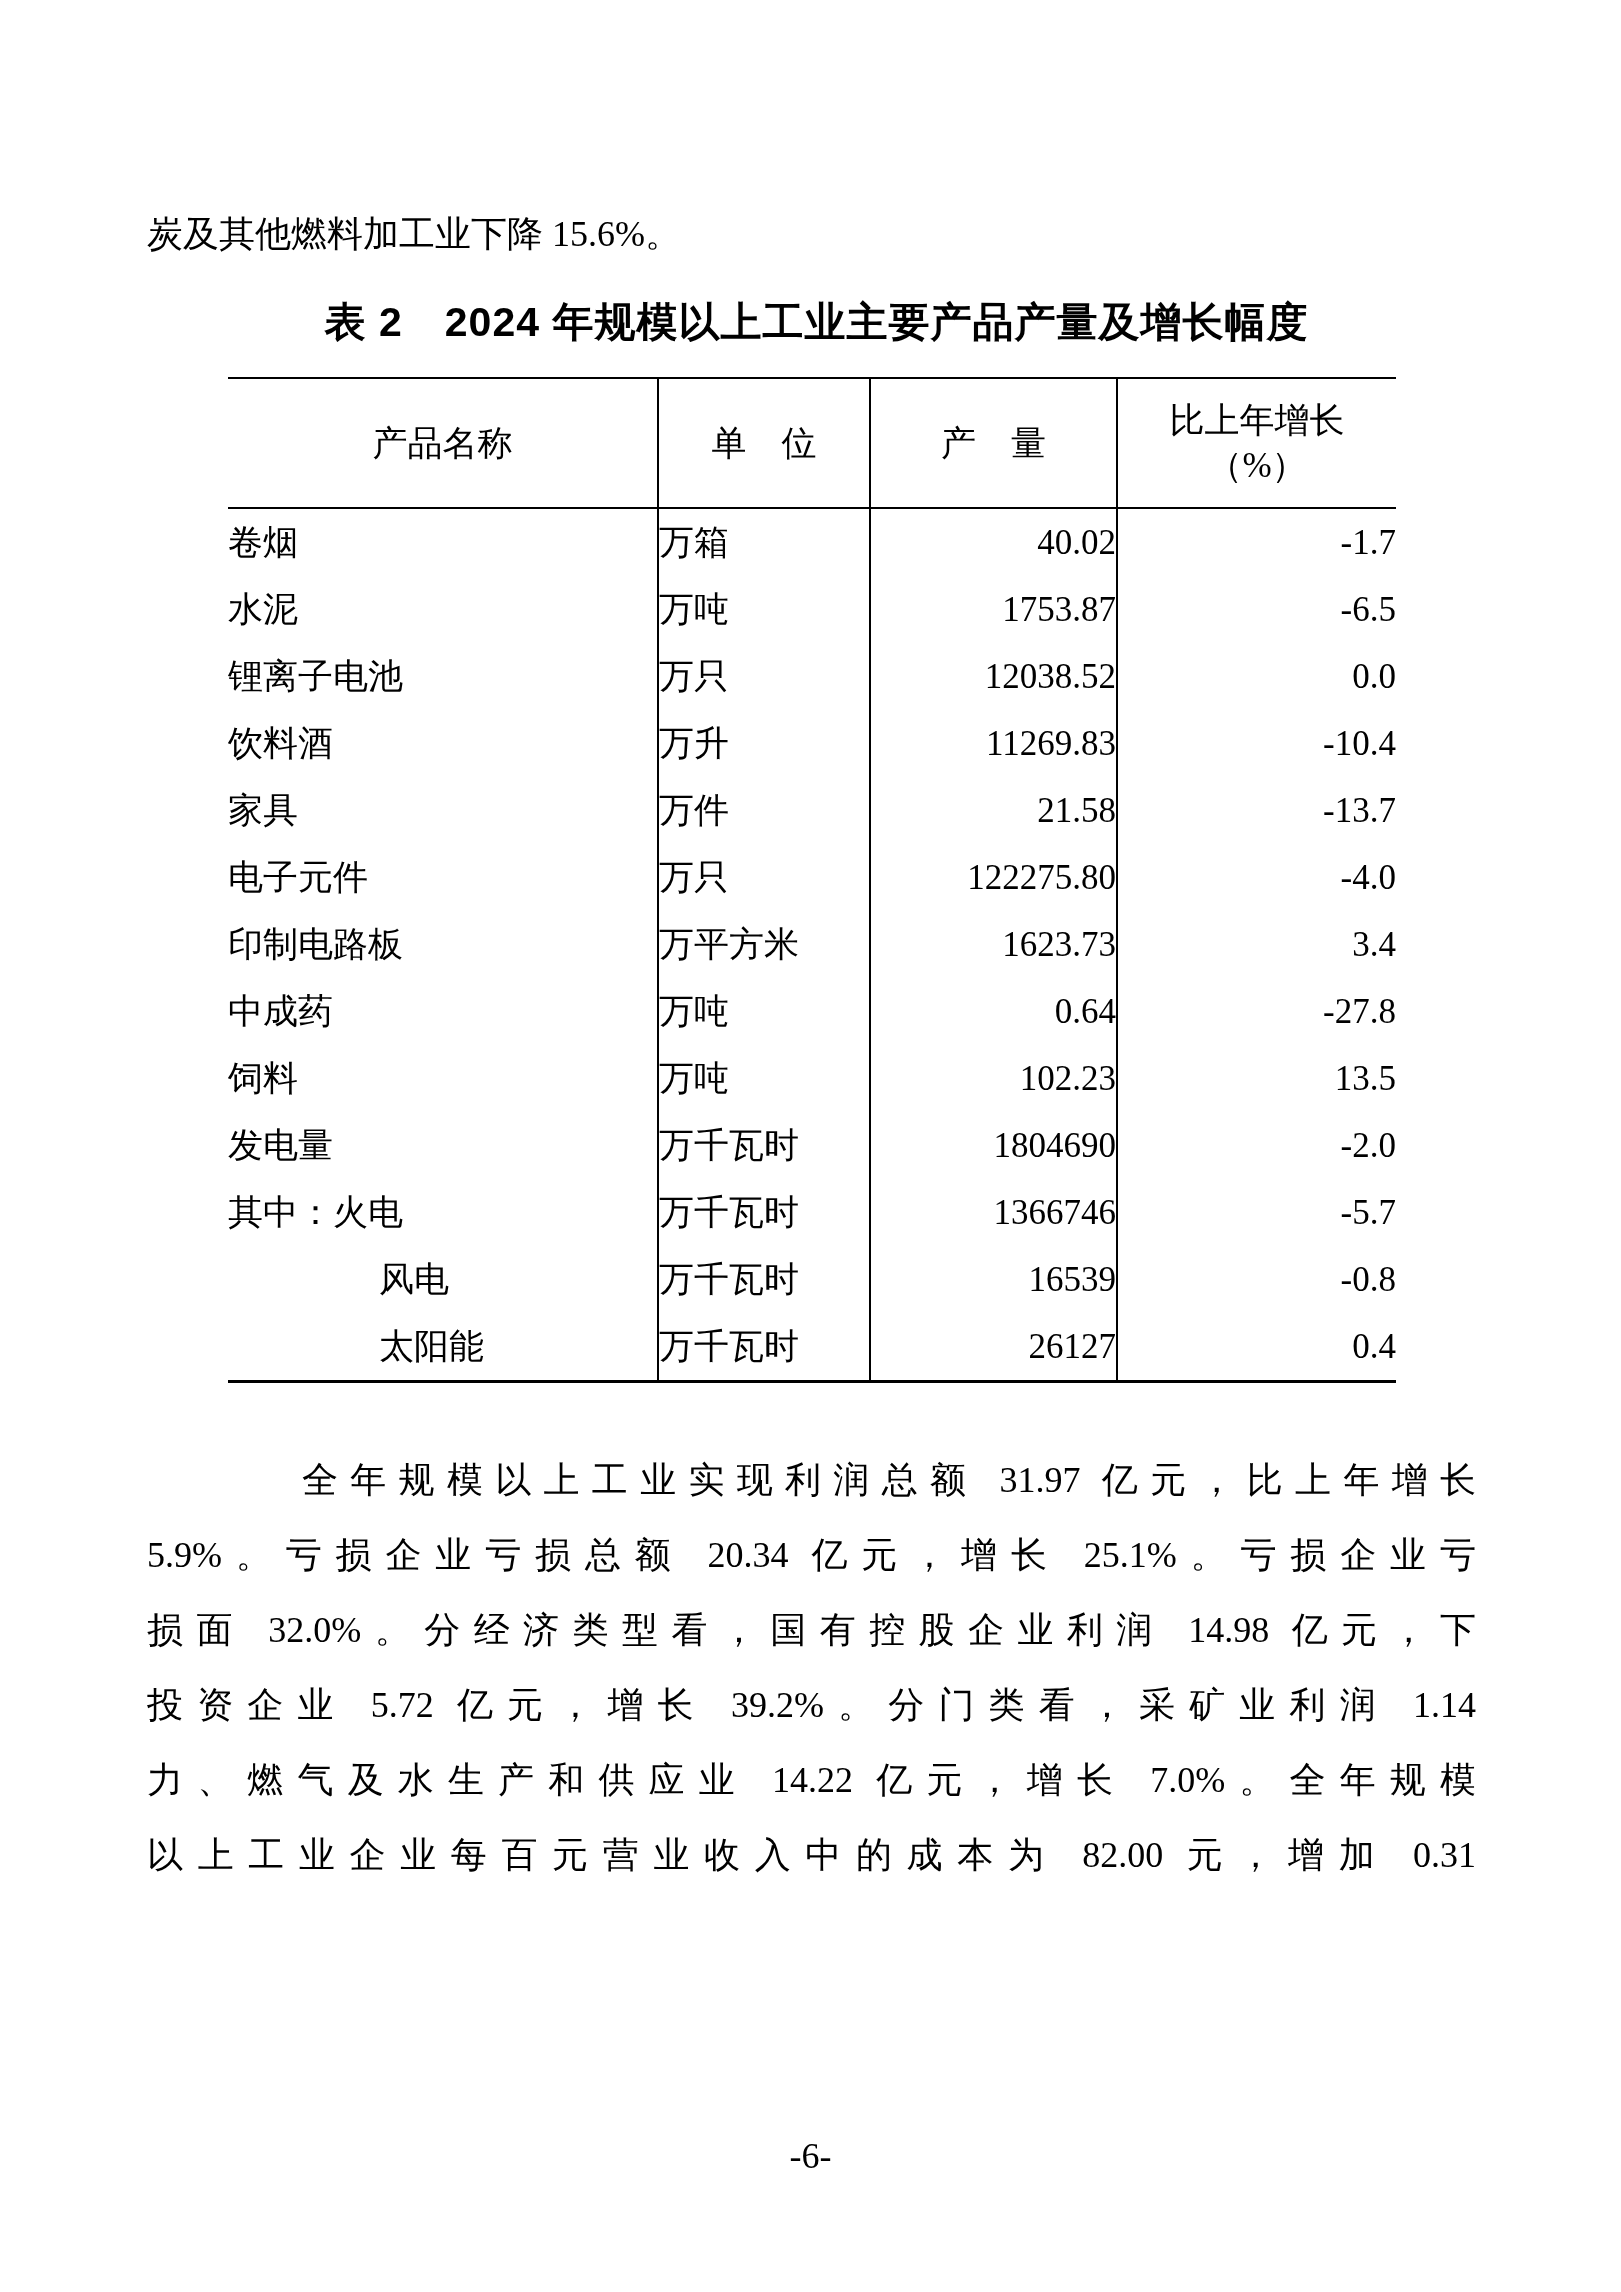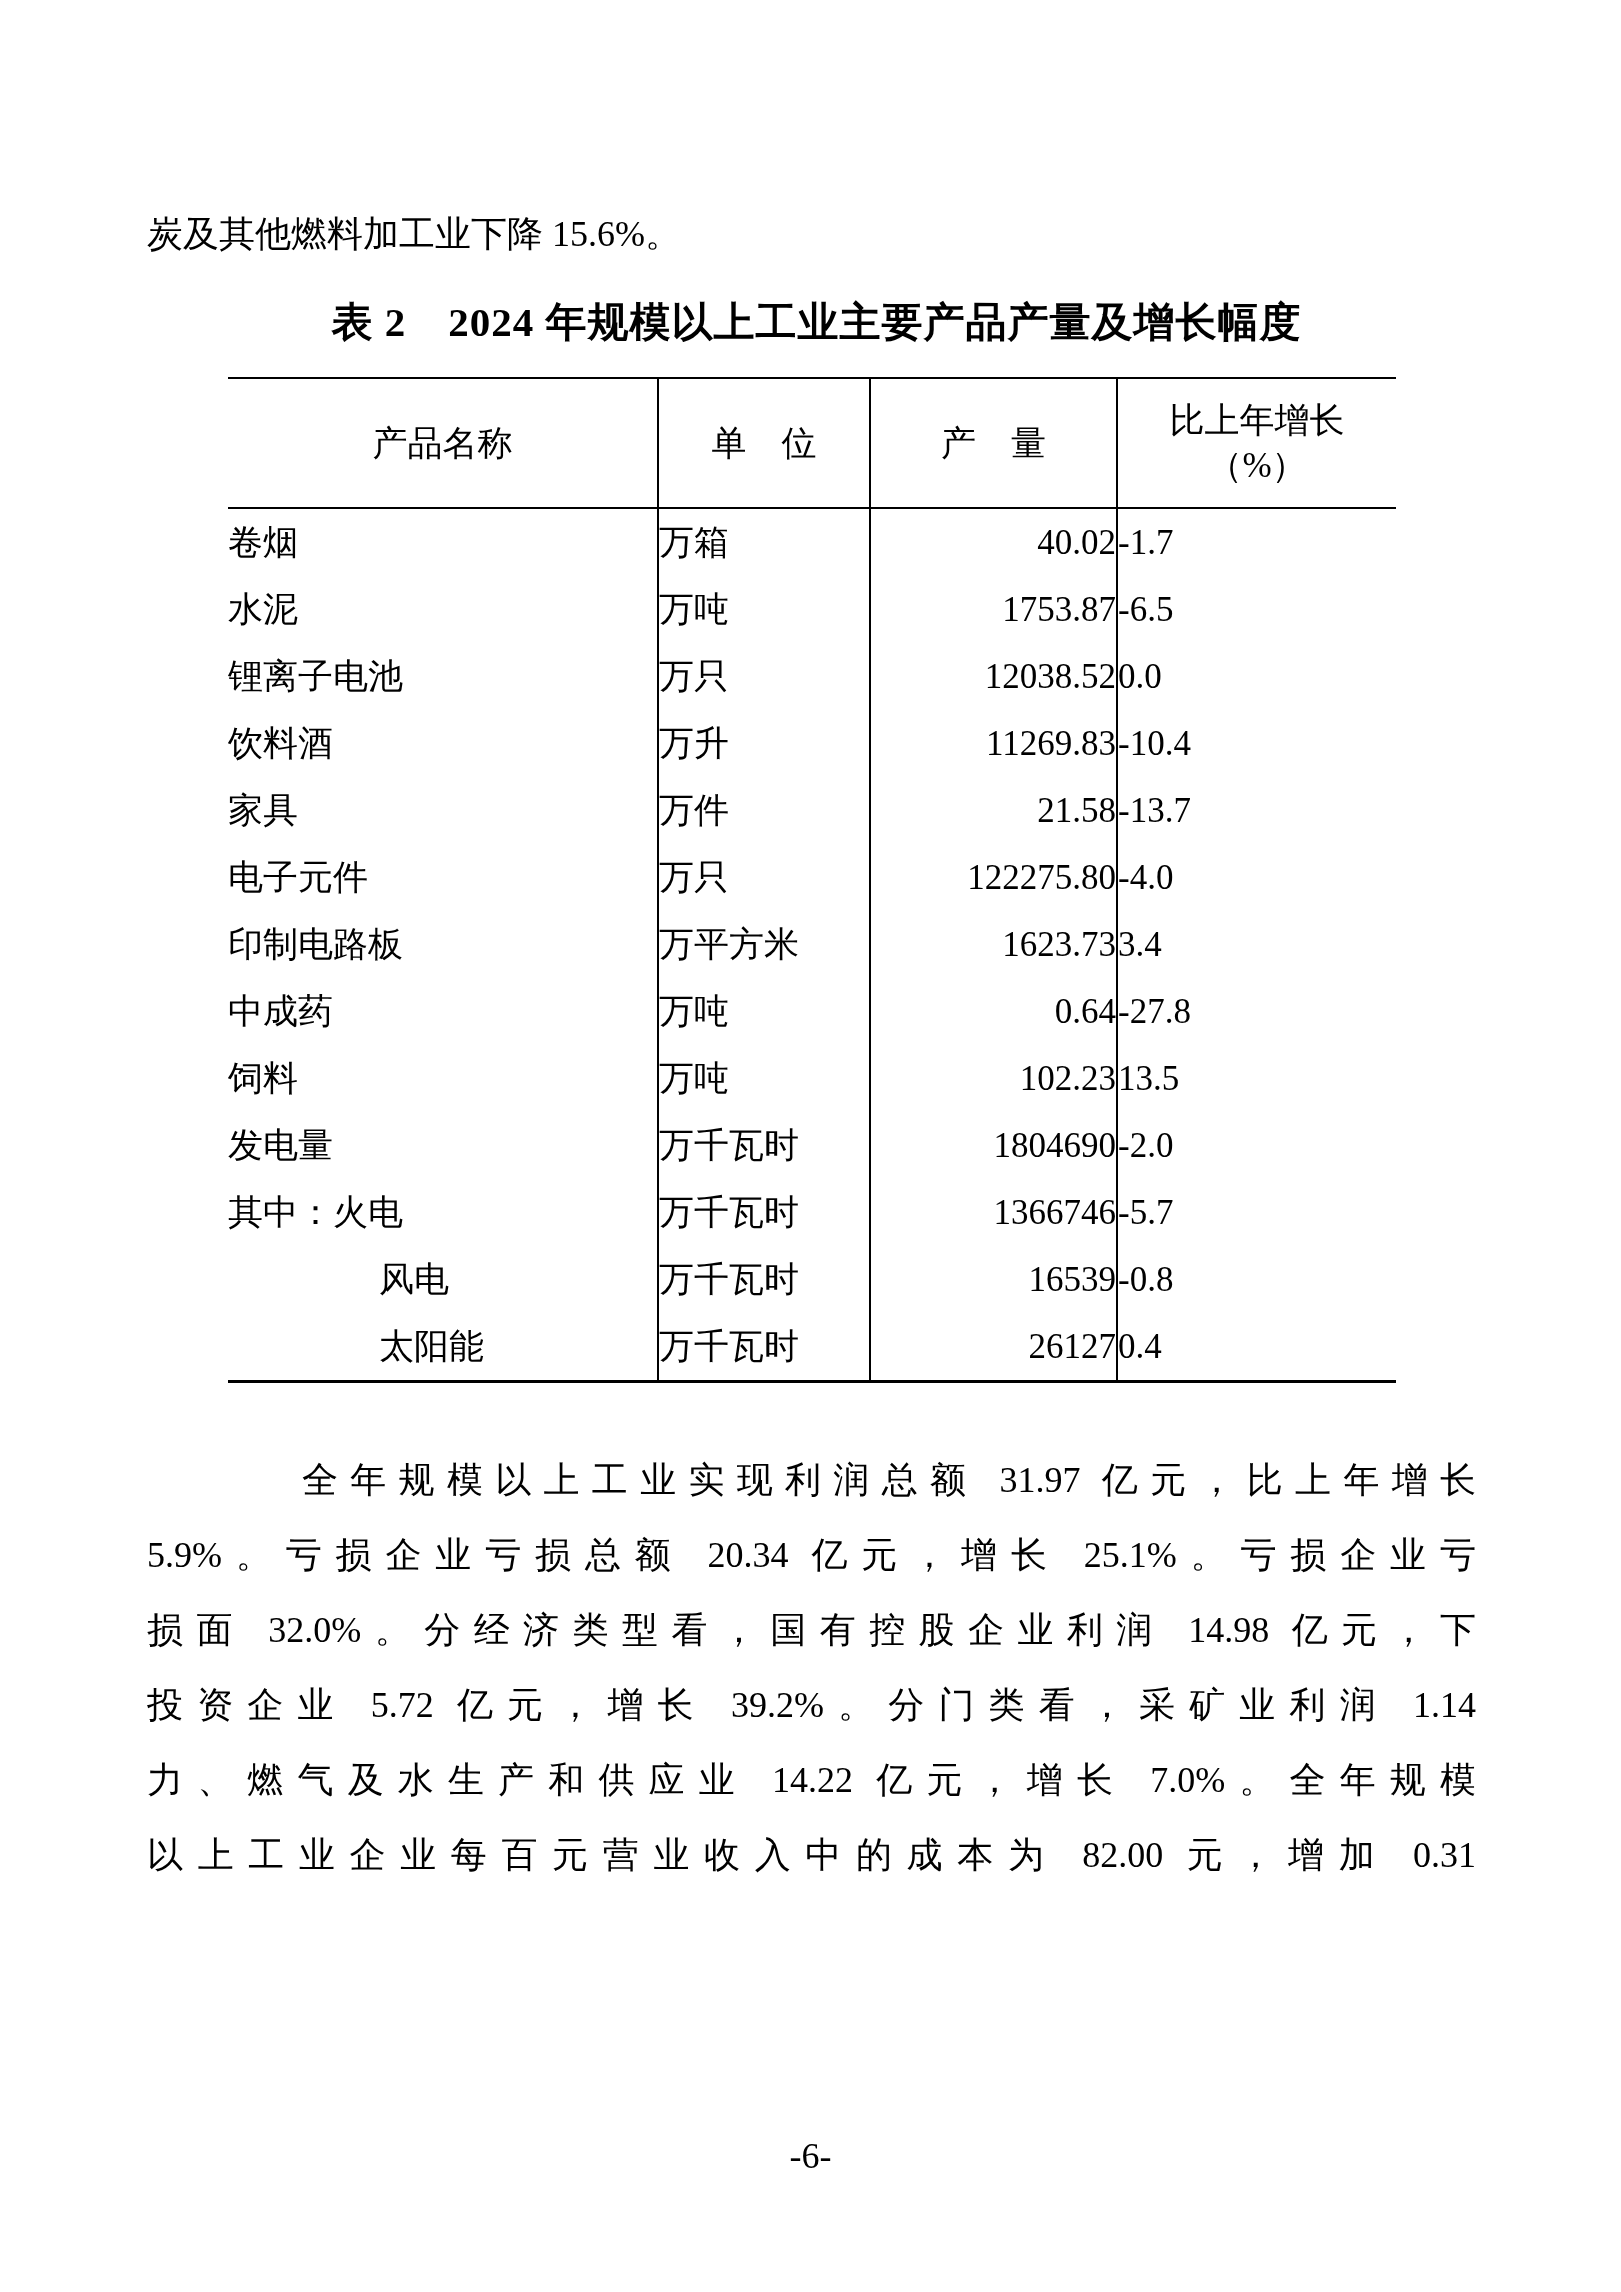--- a/index.html
+++ b/index.html
@@ -23,21 +23,21 @@
     text-align: left;
     white-space: nowrap;
   }
 
   .table-title {
     position: absolute;
     top: 297px;
     left: 0;
     width: 1621px;
     text-align: center;
-    font-family: Liberation Serif, serif;
+    font-family: Liberation Sans, sans-serif;
     font-weight: 700;
     font-size: 41px;
     line-height: 51px;
     letter-spacing: 1px;
     padding-left: 12px;
   }
 
   .product-table {
     position: absolute;
     top: 377px;
@@ -64,21 +64,21 @@
     padding: 0;
     line-height: 67px;
     white-space: nowrap;
   }
   .product-table th + th,
   .product-table td + td { border-left: 2px solid #000; }
 
   .col-product { text-align: left;  padding-left: 16.7px; }
   .col-unit    { text-align: left; }
   .col-output  { text-align: right; padding-right: 15.7px; }
-  .col-growth  { text-align: left; padding-right: 17.6px; }
+  .col-growth  { text-align: right; padding-right: 17.6px; }
   .product-table tbody td.col-product.indent { padding-left: 151px; }
 
   .body-paragraph {
     position: absolute;
     top: 1443px;
     left: 147px;
     width: 1329px;
     font-size: 36px;
   }
   .doc-line {

